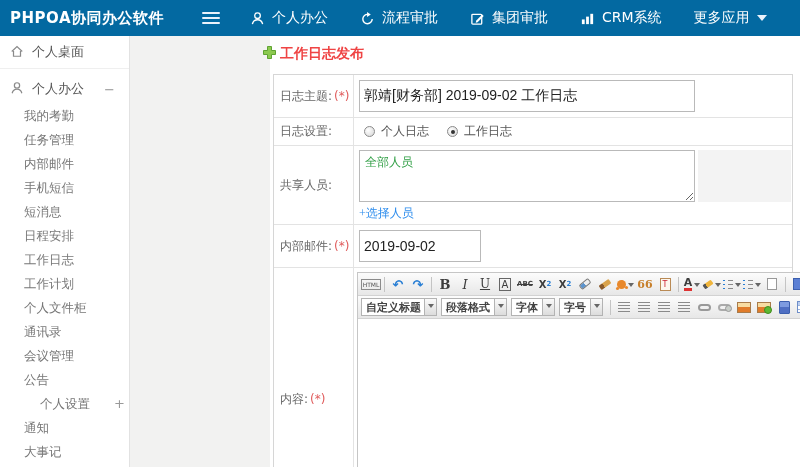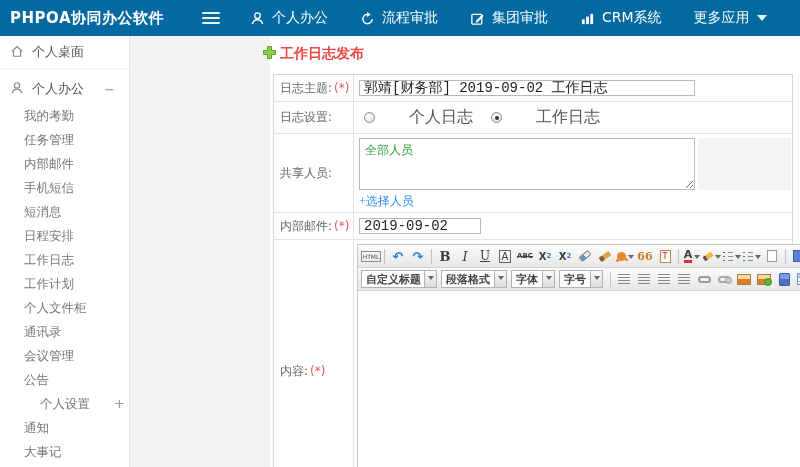--- a/index.html
+++ b/index.html
@@ -32,31 +32,31 @@
   .page-title{display:flex;align-items:center;gap:4px;margin-left:-7px;margin-bottom:11px;
     font-size:14px;font-weight:bold;color:#ef4444;}
   
   .ftable{margin-left:3px;width:520px;border:1px solid #d6d6d6;}
   .frow{display:flex;border-bottom:1px solid #e3e3e3;}
   .frow:last-child{border-bottom:none;}
   .fl{width:80px;border-right:1px solid #e3e3e3;padding:0 0 0 6px;display:flex;align-items:center;
     color:#666;font-size:12px;flex-shrink:0;background:#fff;}
   .req{color:#e05c5c;margin-left:2px;}
   .fv{flex:1;display:flex;align-items:center;padding:5px;min-width:0;}
-  .txt-input{height:16px;border:1px solid #b9b9b9;font-size:14px;color:#222;padding:0 4px;
-    font-family:Liberation Mono, monospace;background:#fff;}
+  .txt-input{height:32px;border:1px solid #b9b9b9;font-size:14px;color:#222;padding:0 4px;
+    font-family:Liberation Sans, sans-serif;background:#fff;}
   .subject-input{width:336px;}
   .date-input{width:122px;}
   
   .radio-row{gap:6px;padding-left:10px;}
   .radio{position:relative;width:11px;height:11px;border:1px solid #8a8a8a;border-radius:50%;
     background:radial-gradient(circle at 35% 35%,#fff,#d5d5d5);flex-shrink:0;cursor:pointer;}
   .radio.checked::after{content:"";position:absolute;left:2.5px;top:2.5px;width:4px;height:4px;
     border-radius:50%;background:#333;}
-  .radio-label{color:#555;font-size:16px;margin-right:12px;cursor:default;margin-left:28px;}
+  .radio-label{color:#555;font-size:12px;margin-right:12px;cursor:default;}
   
   .share-cell{flex-direction:column;align-items:stretch;padding:4px 0 2px 5px;}
   .share-top{display:flex;}
   .share-ta{width:336px;height:52px;border:1px solid #b9b9b9;resize:both;color:#2f9e44;
     font-size:12px;padding:3px 5px;font-family:"DejaVu Sans","Liberation Sans",sans-serif;outline:none;}
   .share-filler{flex:1;background:#f3f3f3;margin-left:3px;margin-right:1px;}
   .share-link{color:#2e8ded;font-size:12px;margin-top:3px;text-decoration:none;cursor:pointer;display:inline-block;font-family:Liberation Serif, serif;}
   
   .content-row{height:262px;}
   .content-row .fl{align-items:center;}

